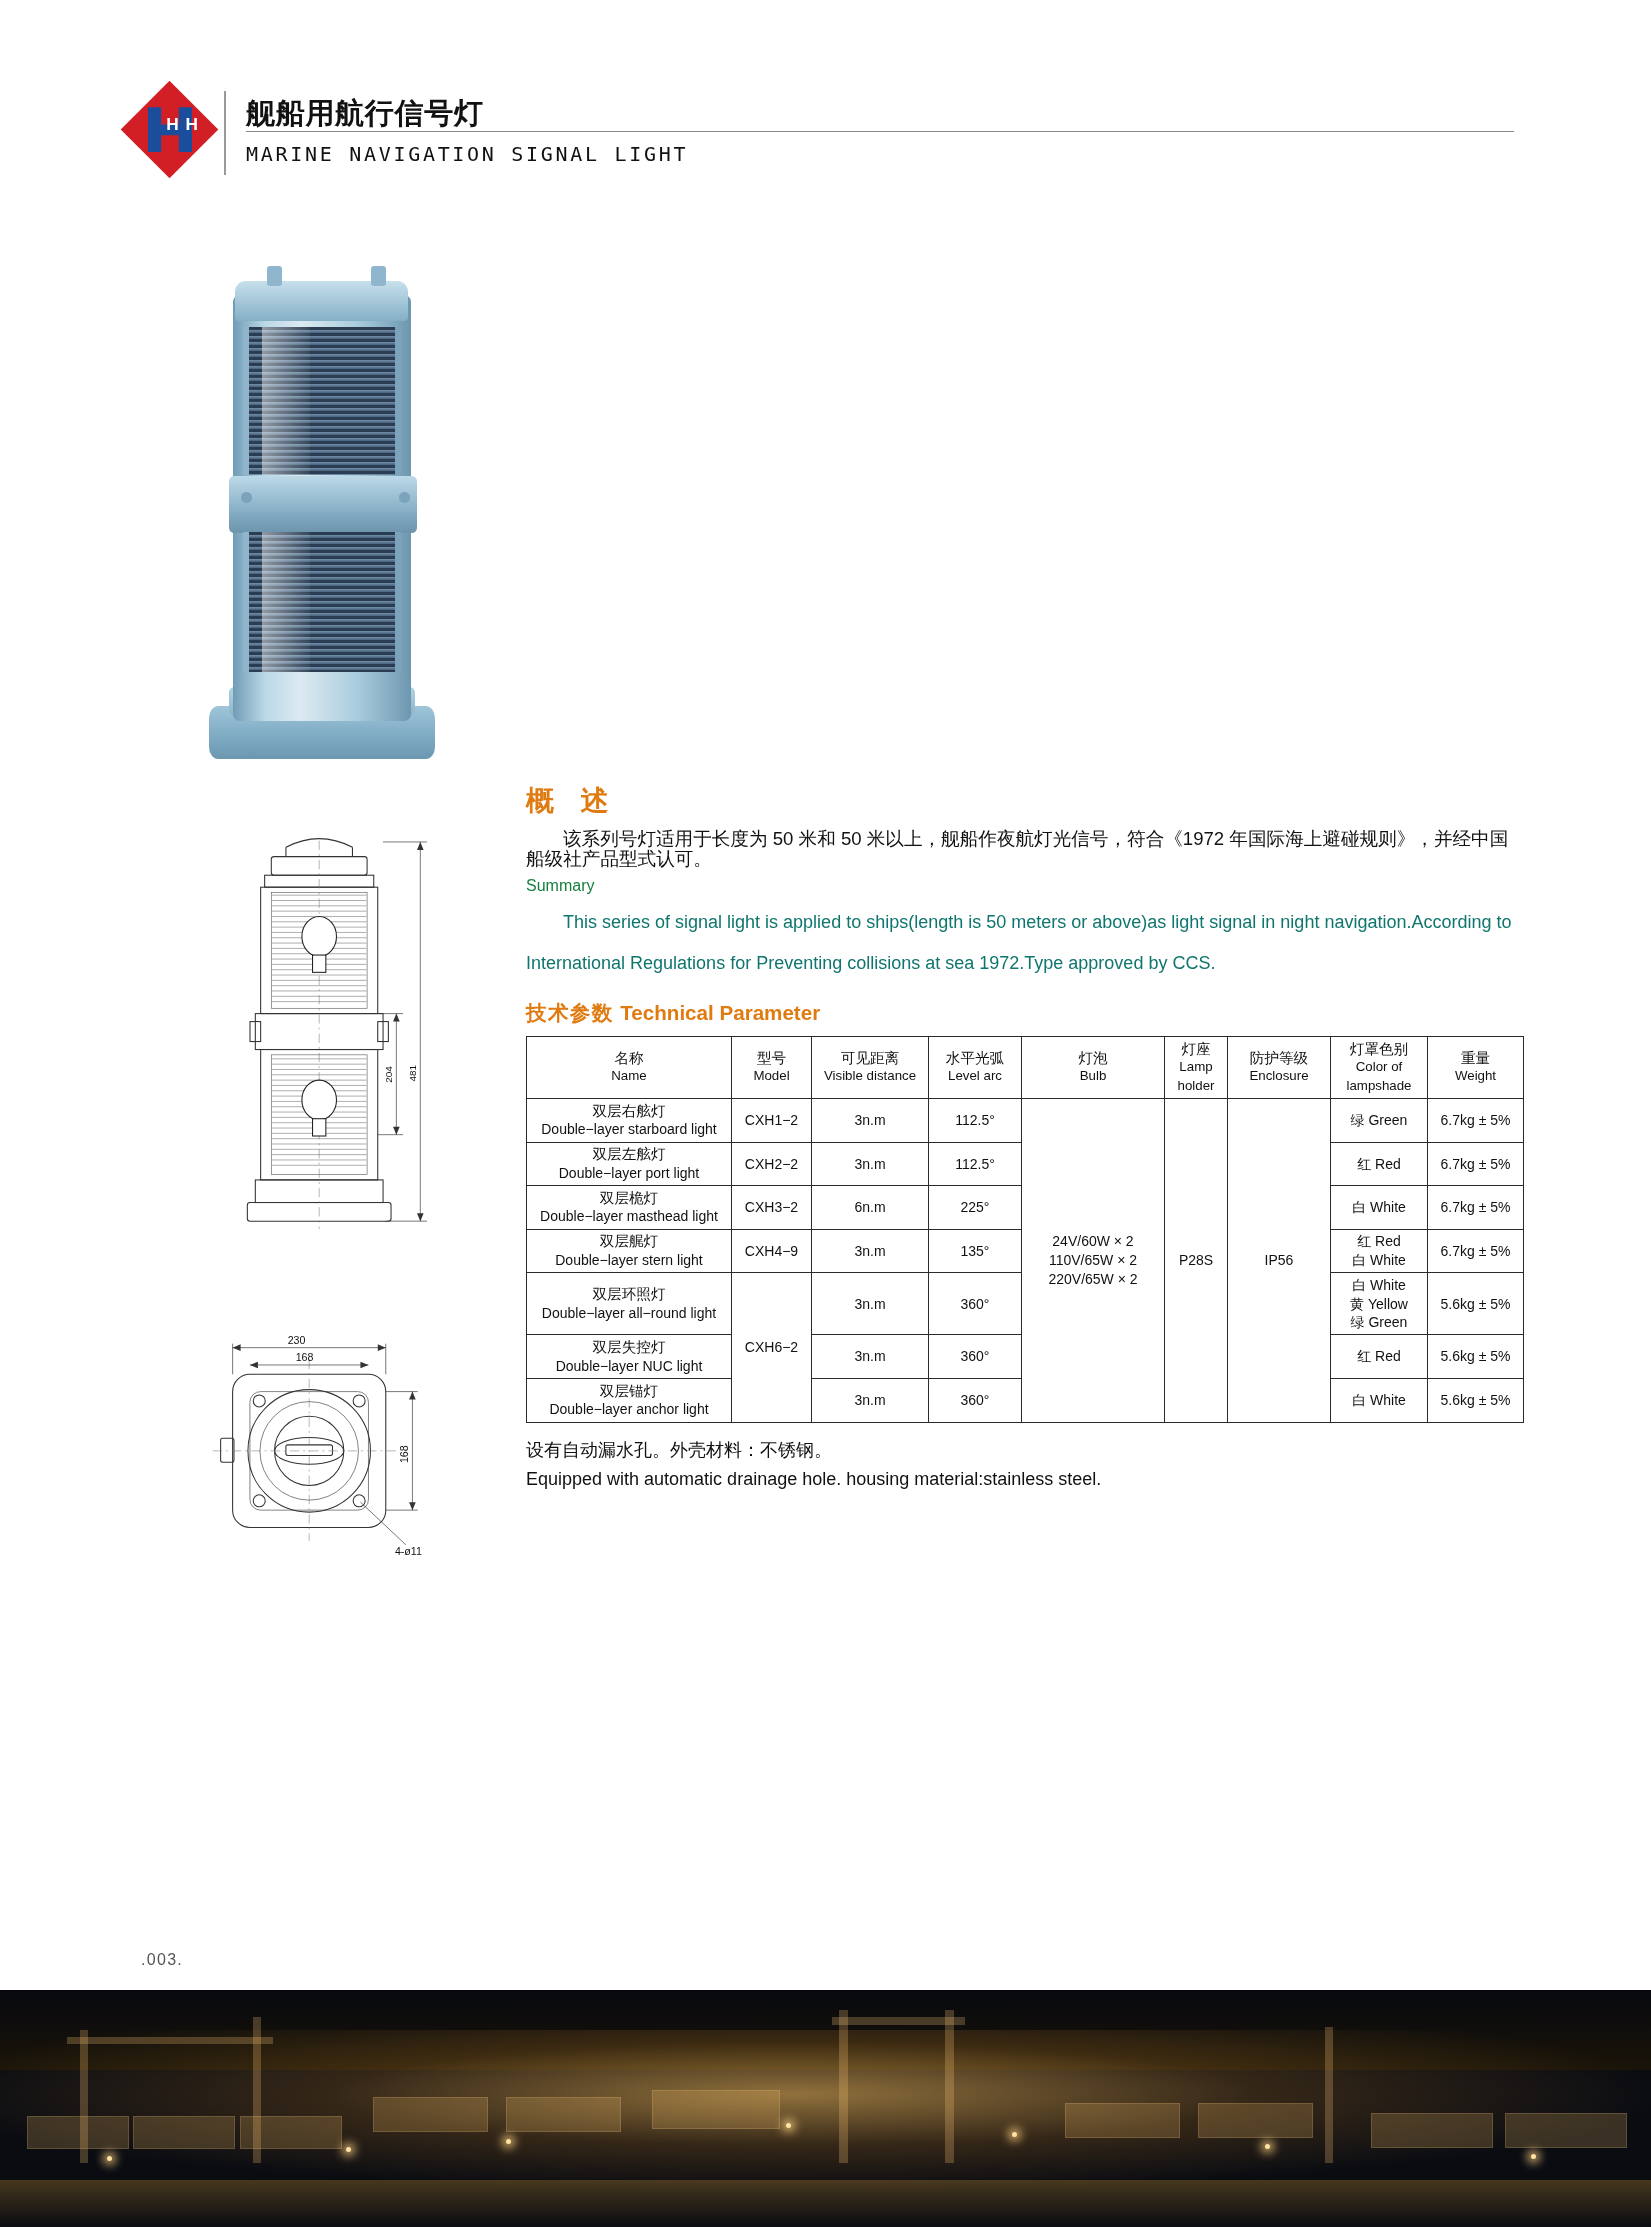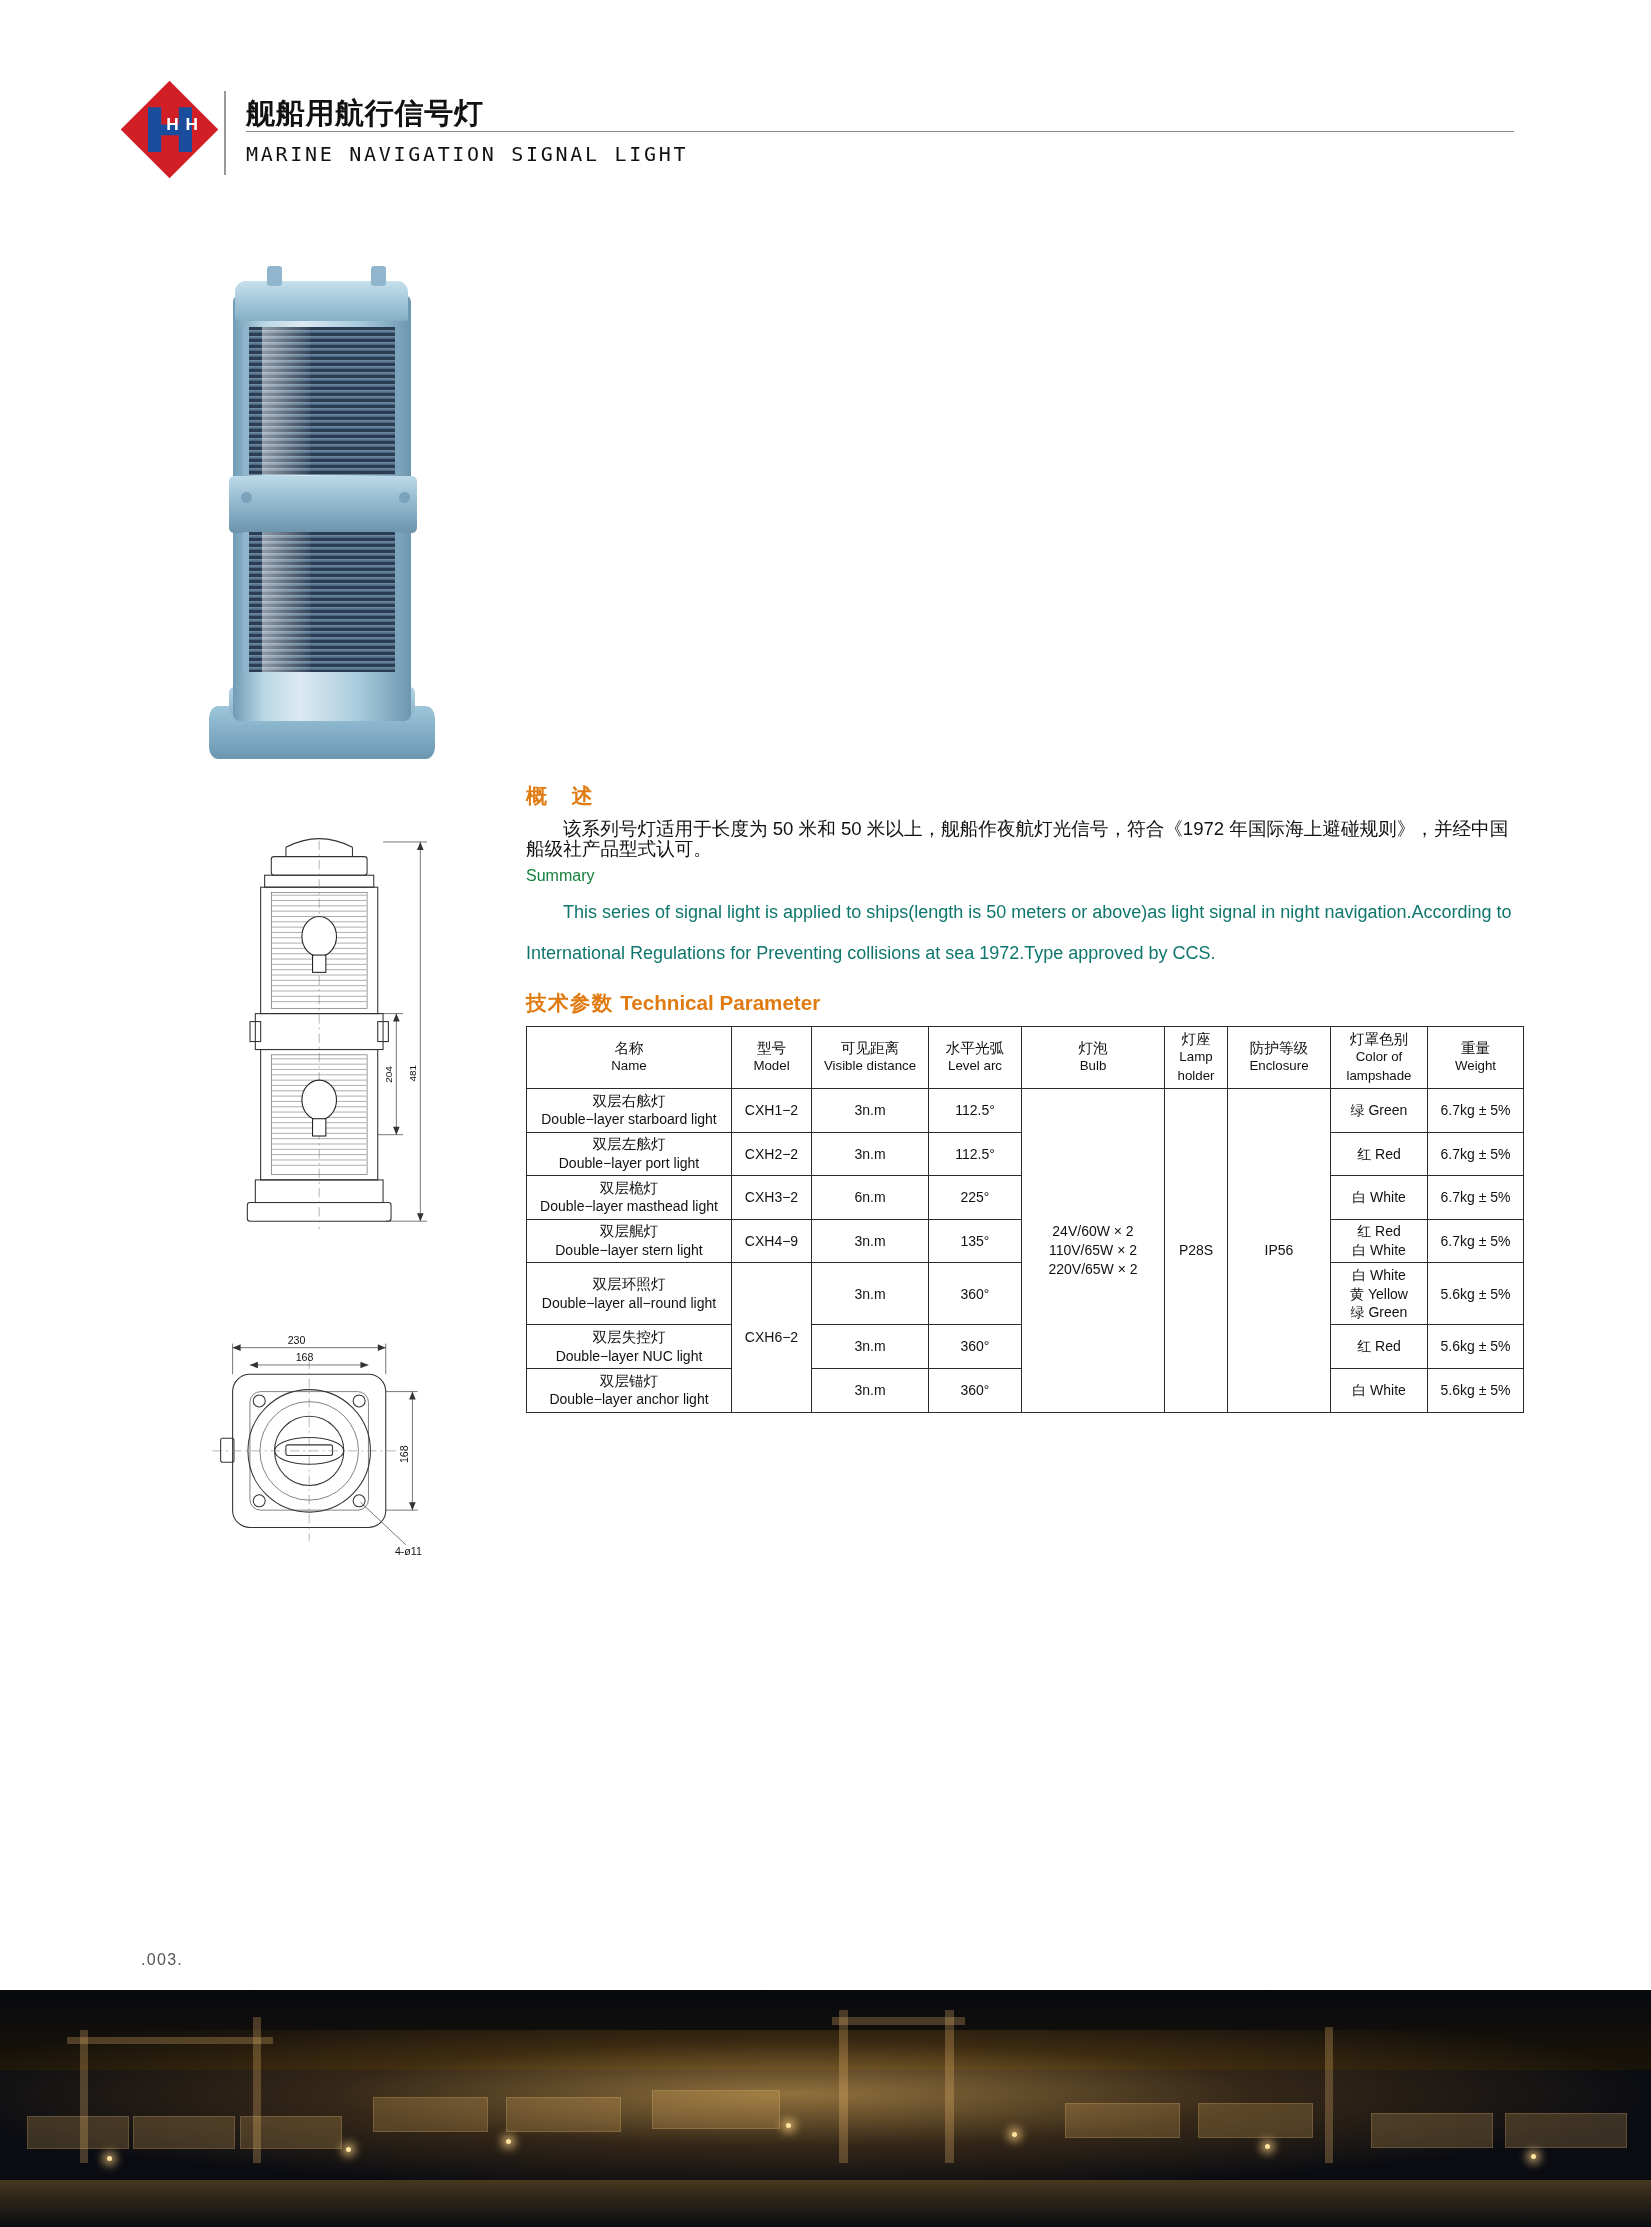--- a/index.html
+++ b/index.html
@@ -206,21 +206,21 @@
   }
 
   
   .right-col {
     position: absolute;
     left: 526px;
     top: 782px;
     width: 999px;
   }
   .sec-title-cn {
-    font-size: 21px;
+    font-size: 28px;
     font-weight: bold;
     color: #e07b12;
     letter-spacing: 9.3px;
     margin: 0 0 9.3px 0;
   }
   .para-cn {
     font-size: 18.6px;
     line-height: 20px;
     color: #111;
     text-indent: 37px;
@@ -681,20 +681,24 @@
         <td>3n.m</td>
         <td>360°</td>
         <td class="multi">
           <span>白 White</span>
         </td>
         <td>5.6kg ± 5%</td>
       </tr>
     </tbody>
   </table>
 
+  <div class="footnote">
+    <div>设有自动漏水孔。外壳材料：不锈钢。</div>
+    <div>Equipped with automatic drainage hole. housing material:stainless steel.</div>
+  </div>
 </div>
 
 <div class="page-num">.003.</div>
 
 <div class="bottom-band">
   <div class="bb-sky"></div>
   <div class="bb-glow"></div>
 
   <div class="crane" style="left:80px; top:40px; width:8px; height:133px;"></div>
   <div class="crane" style="left:253px; top:27px; width:8px; height:146px;"></div>

